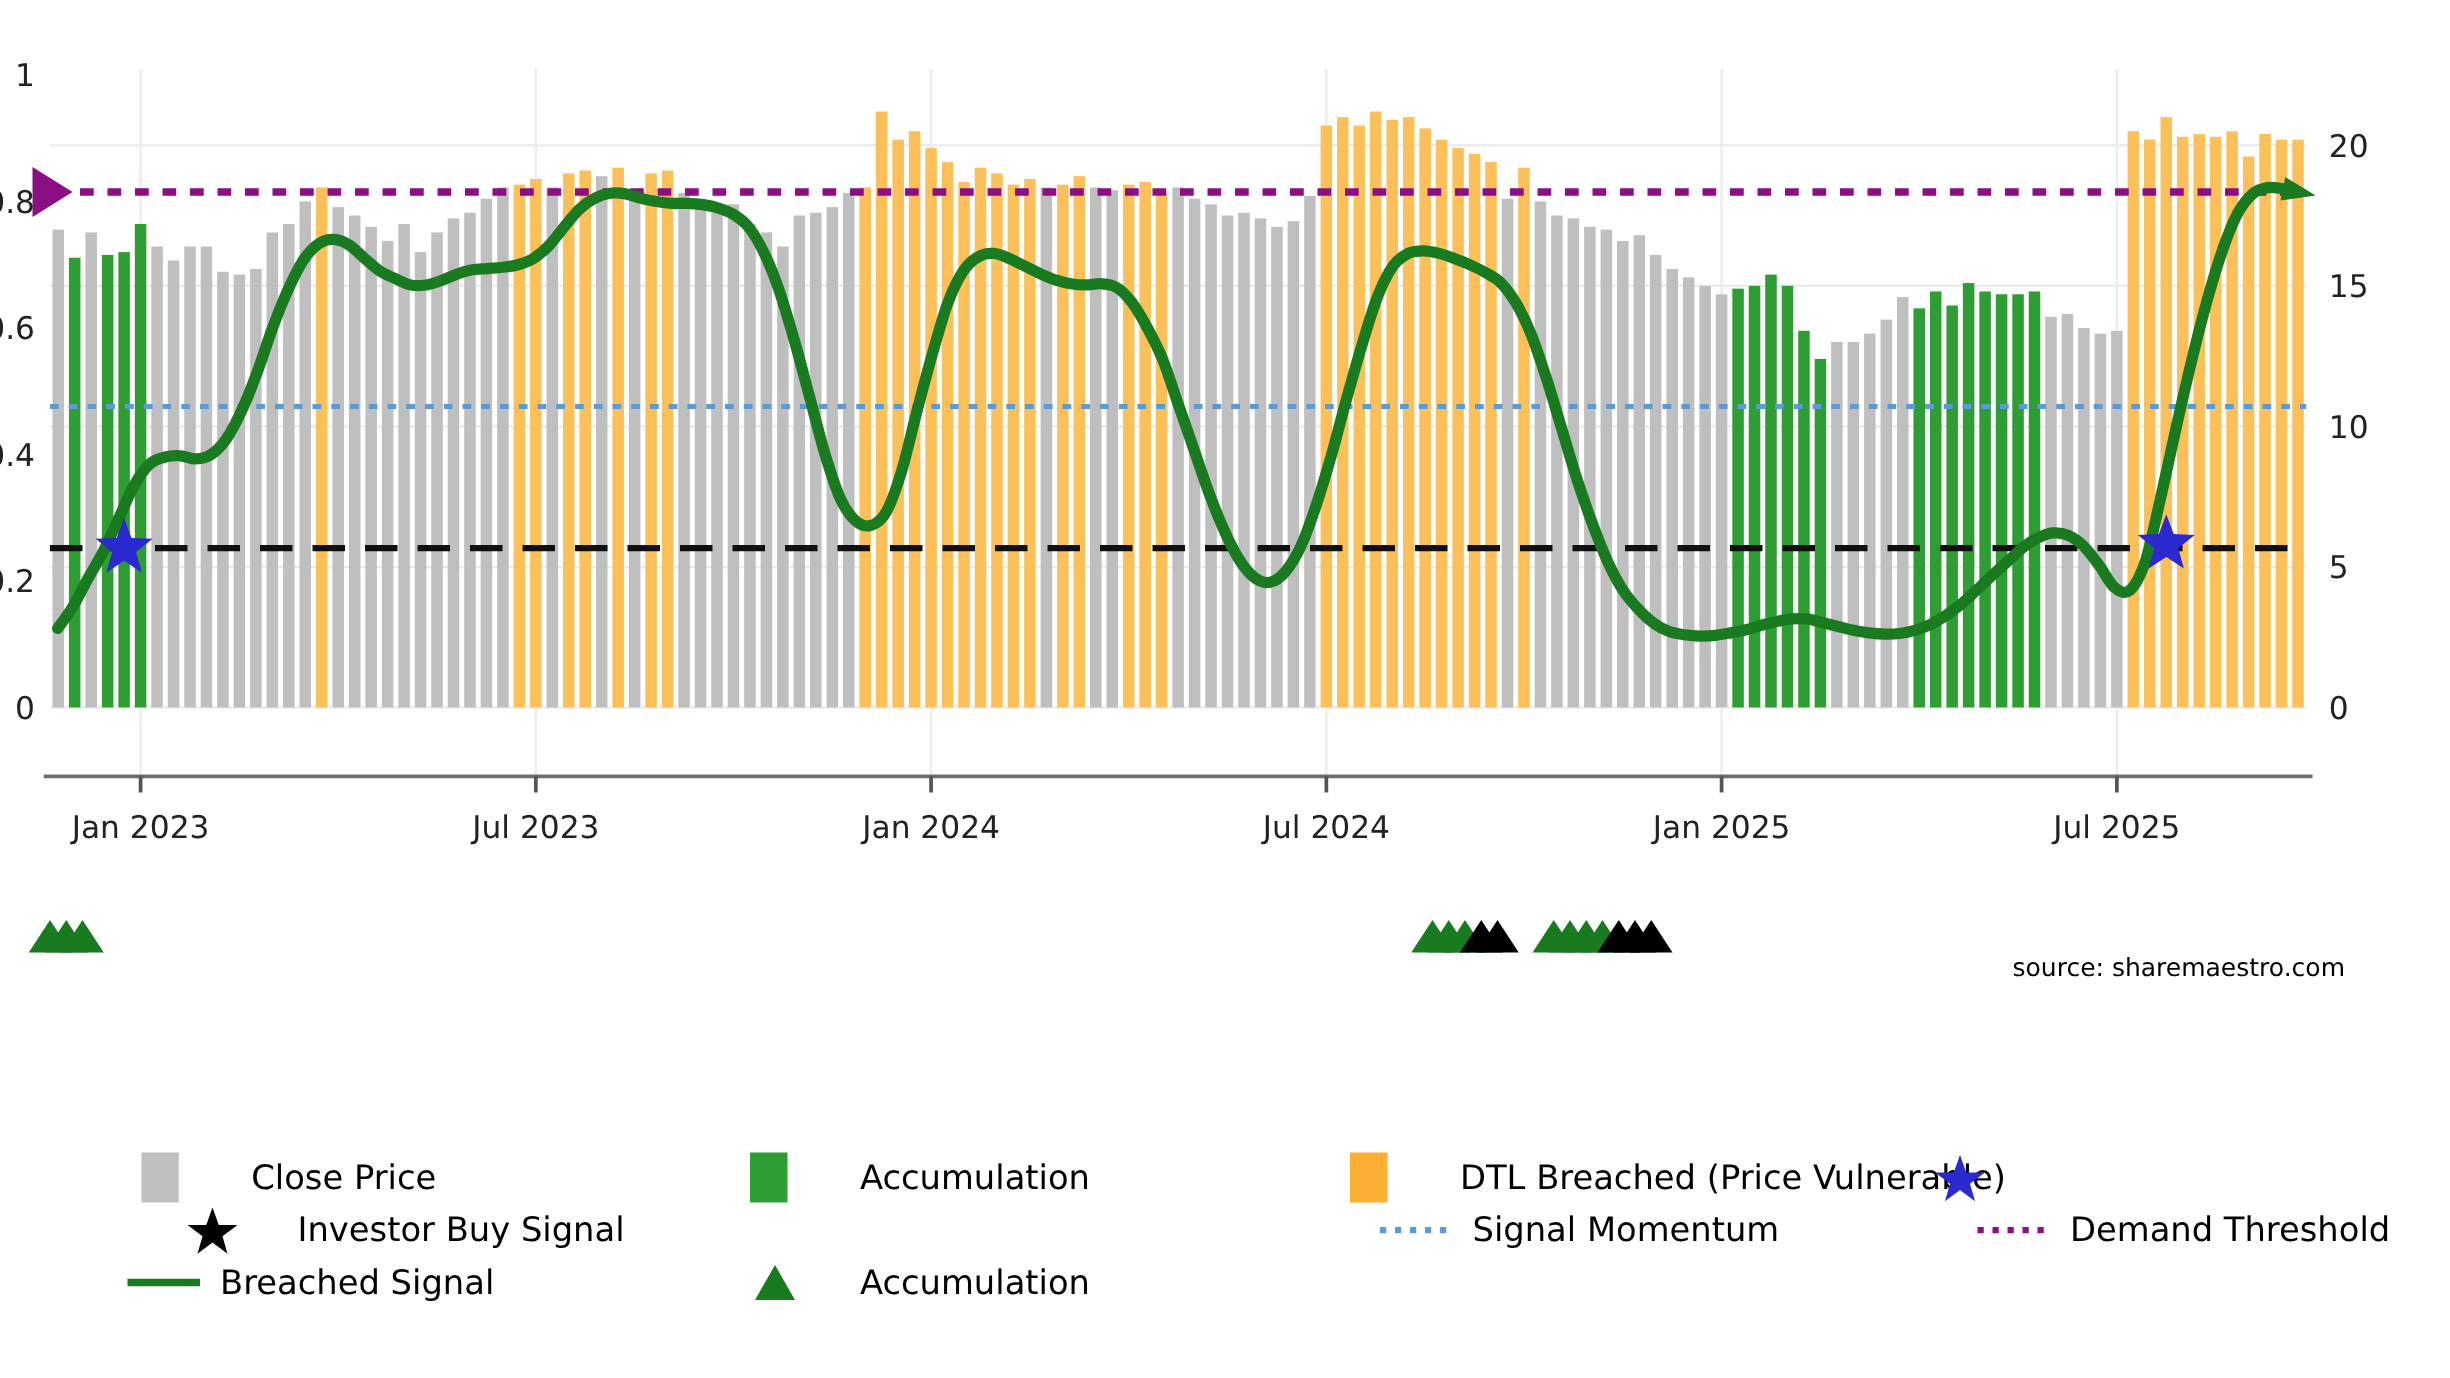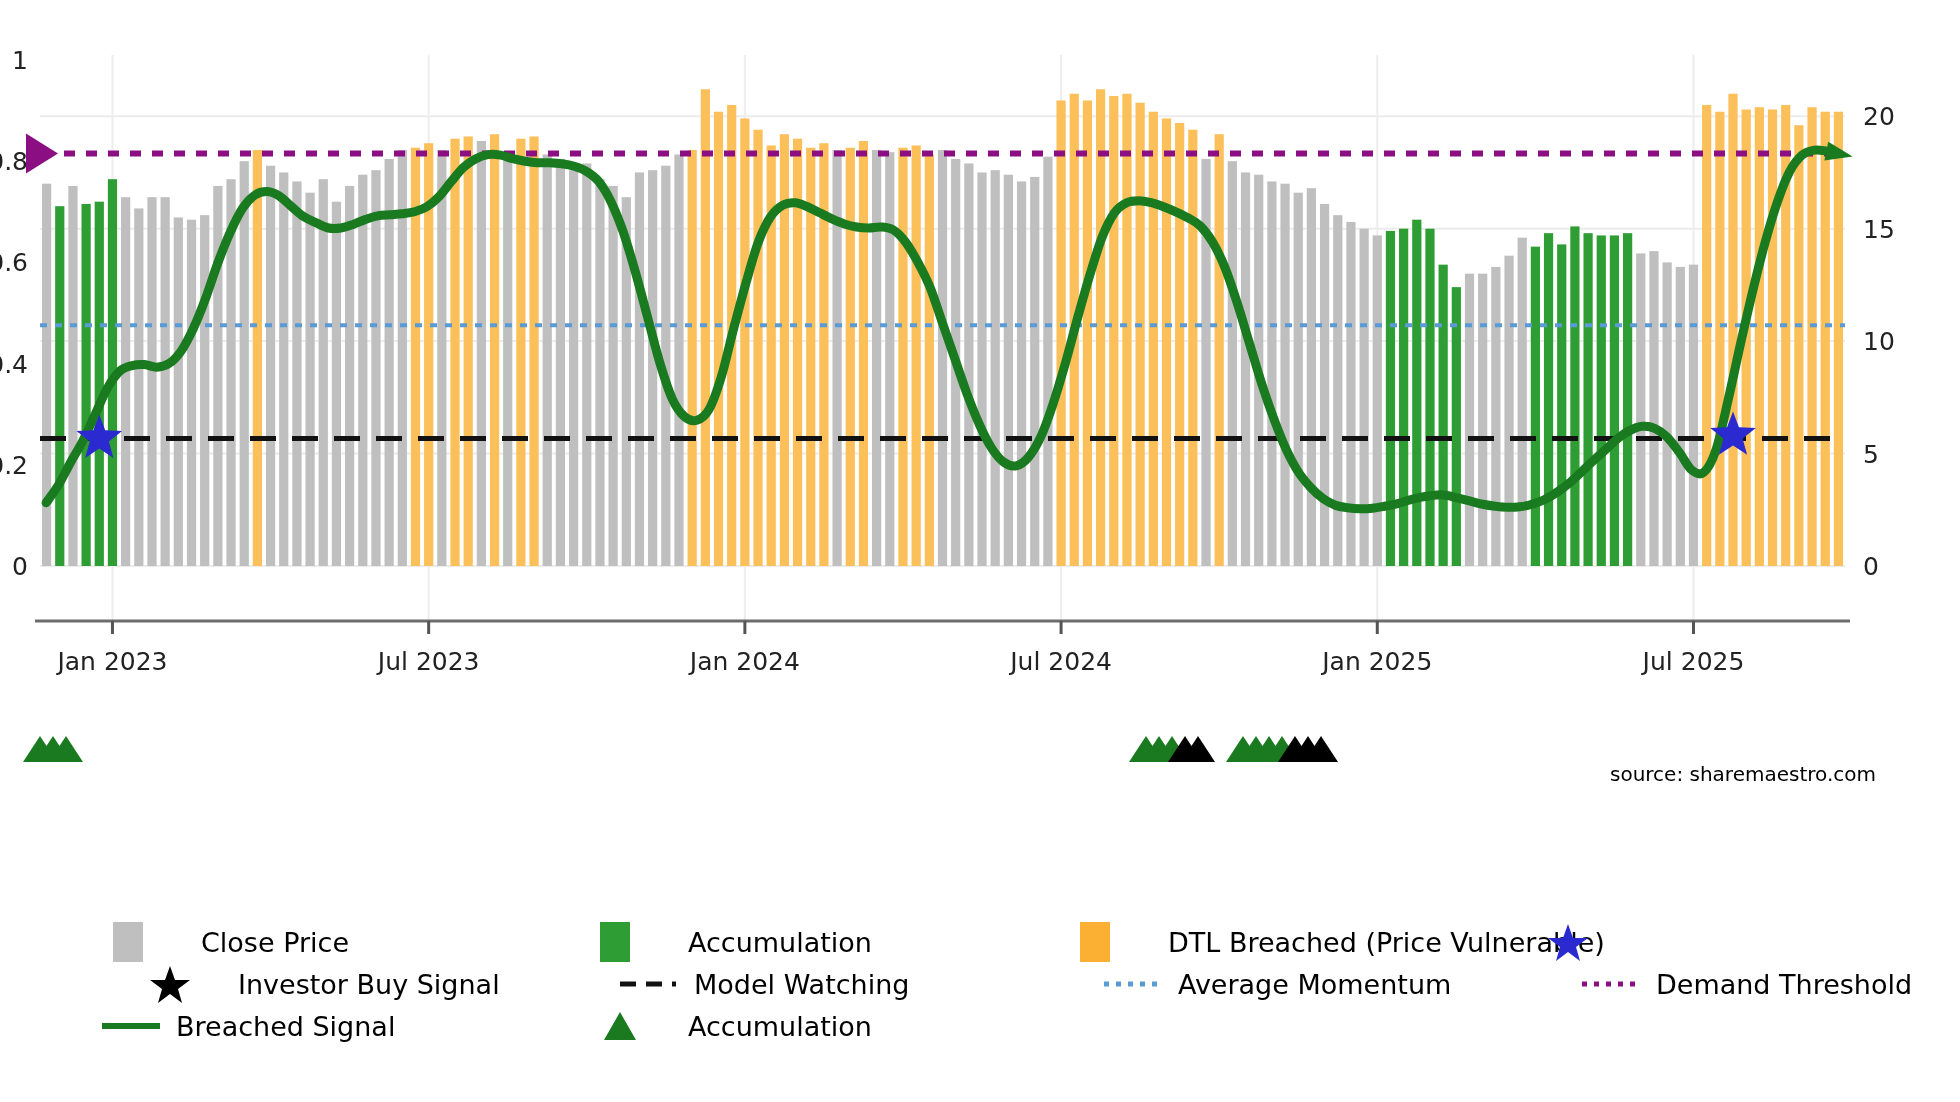--- a/index.html
+++ b/index.html
@@ -278,35 +278,27 @@
 
     <div class="legend-row" style="left:0;top:42px;width:1668px;height:42px;margin-left:40px;">
       <div class="legend-item" style="position:absolute;left:110px;top:0;">
         <span class="legend-swatch">
             <svg width="40" height="44" viewBox="0 0 40 44">
               <polygon points="20,4 25,18 40,18 28,27 32,41 20,32 8,41 12,27 0,18 15,18" fill="#000000"></polygon>
             </svg>
           </span>
         <span class="legend-text legend-label">Investor Buy Signal</span>
       </div>
-      <div class="legend-item" style="position:absolute;left:578px;top:0;">
-        <span class="legend-swatch">
-            <svg width="60" height="44">
-              <line x1="2" y1="22" x2="58" y2="22" stroke="#111111" stroke-width="5" stroke-dasharray="16 10"></line>
-            </svg>
-          </span>
-        <span class="legend-text legend-label" style="margin-left:10px;">Model Watching</span>
-      </div>
       <div class="legend-item" style="position:absolute;left:1062px;top:0;">
         <span class="legend-swatch">
             <svg width="60" height="44">
               <line x1="2" y1="22" x2="58" y2="22" stroke="#5b9bd5" stroke-width="5" stroke-dasharray="5 7"></line>
             </svg>
           </span>
-        <span class="legend-text legend-label" style="margin-left:10px;">Average Momentum</span>
+        <span class="legend-text legend-label" style="margin-left:10px;">Signal Momentum</span>
       </div>
       <div class="legend-item" style="position:absolute;left:1540px;top:0;">
         <span class="legend-swatch">
             <svg width="60" height="44">
               <line x1="2" y1="22" x2="58" y2="22" stroke="#8b0f82" stroke-width="5" stroke-dasharray="5 7"></line>
             </svg>
           </span>
         <span class="legend-text legend-label" style="margin-left:10px;">Demand Threshold</span>
       </div>
     </div>

